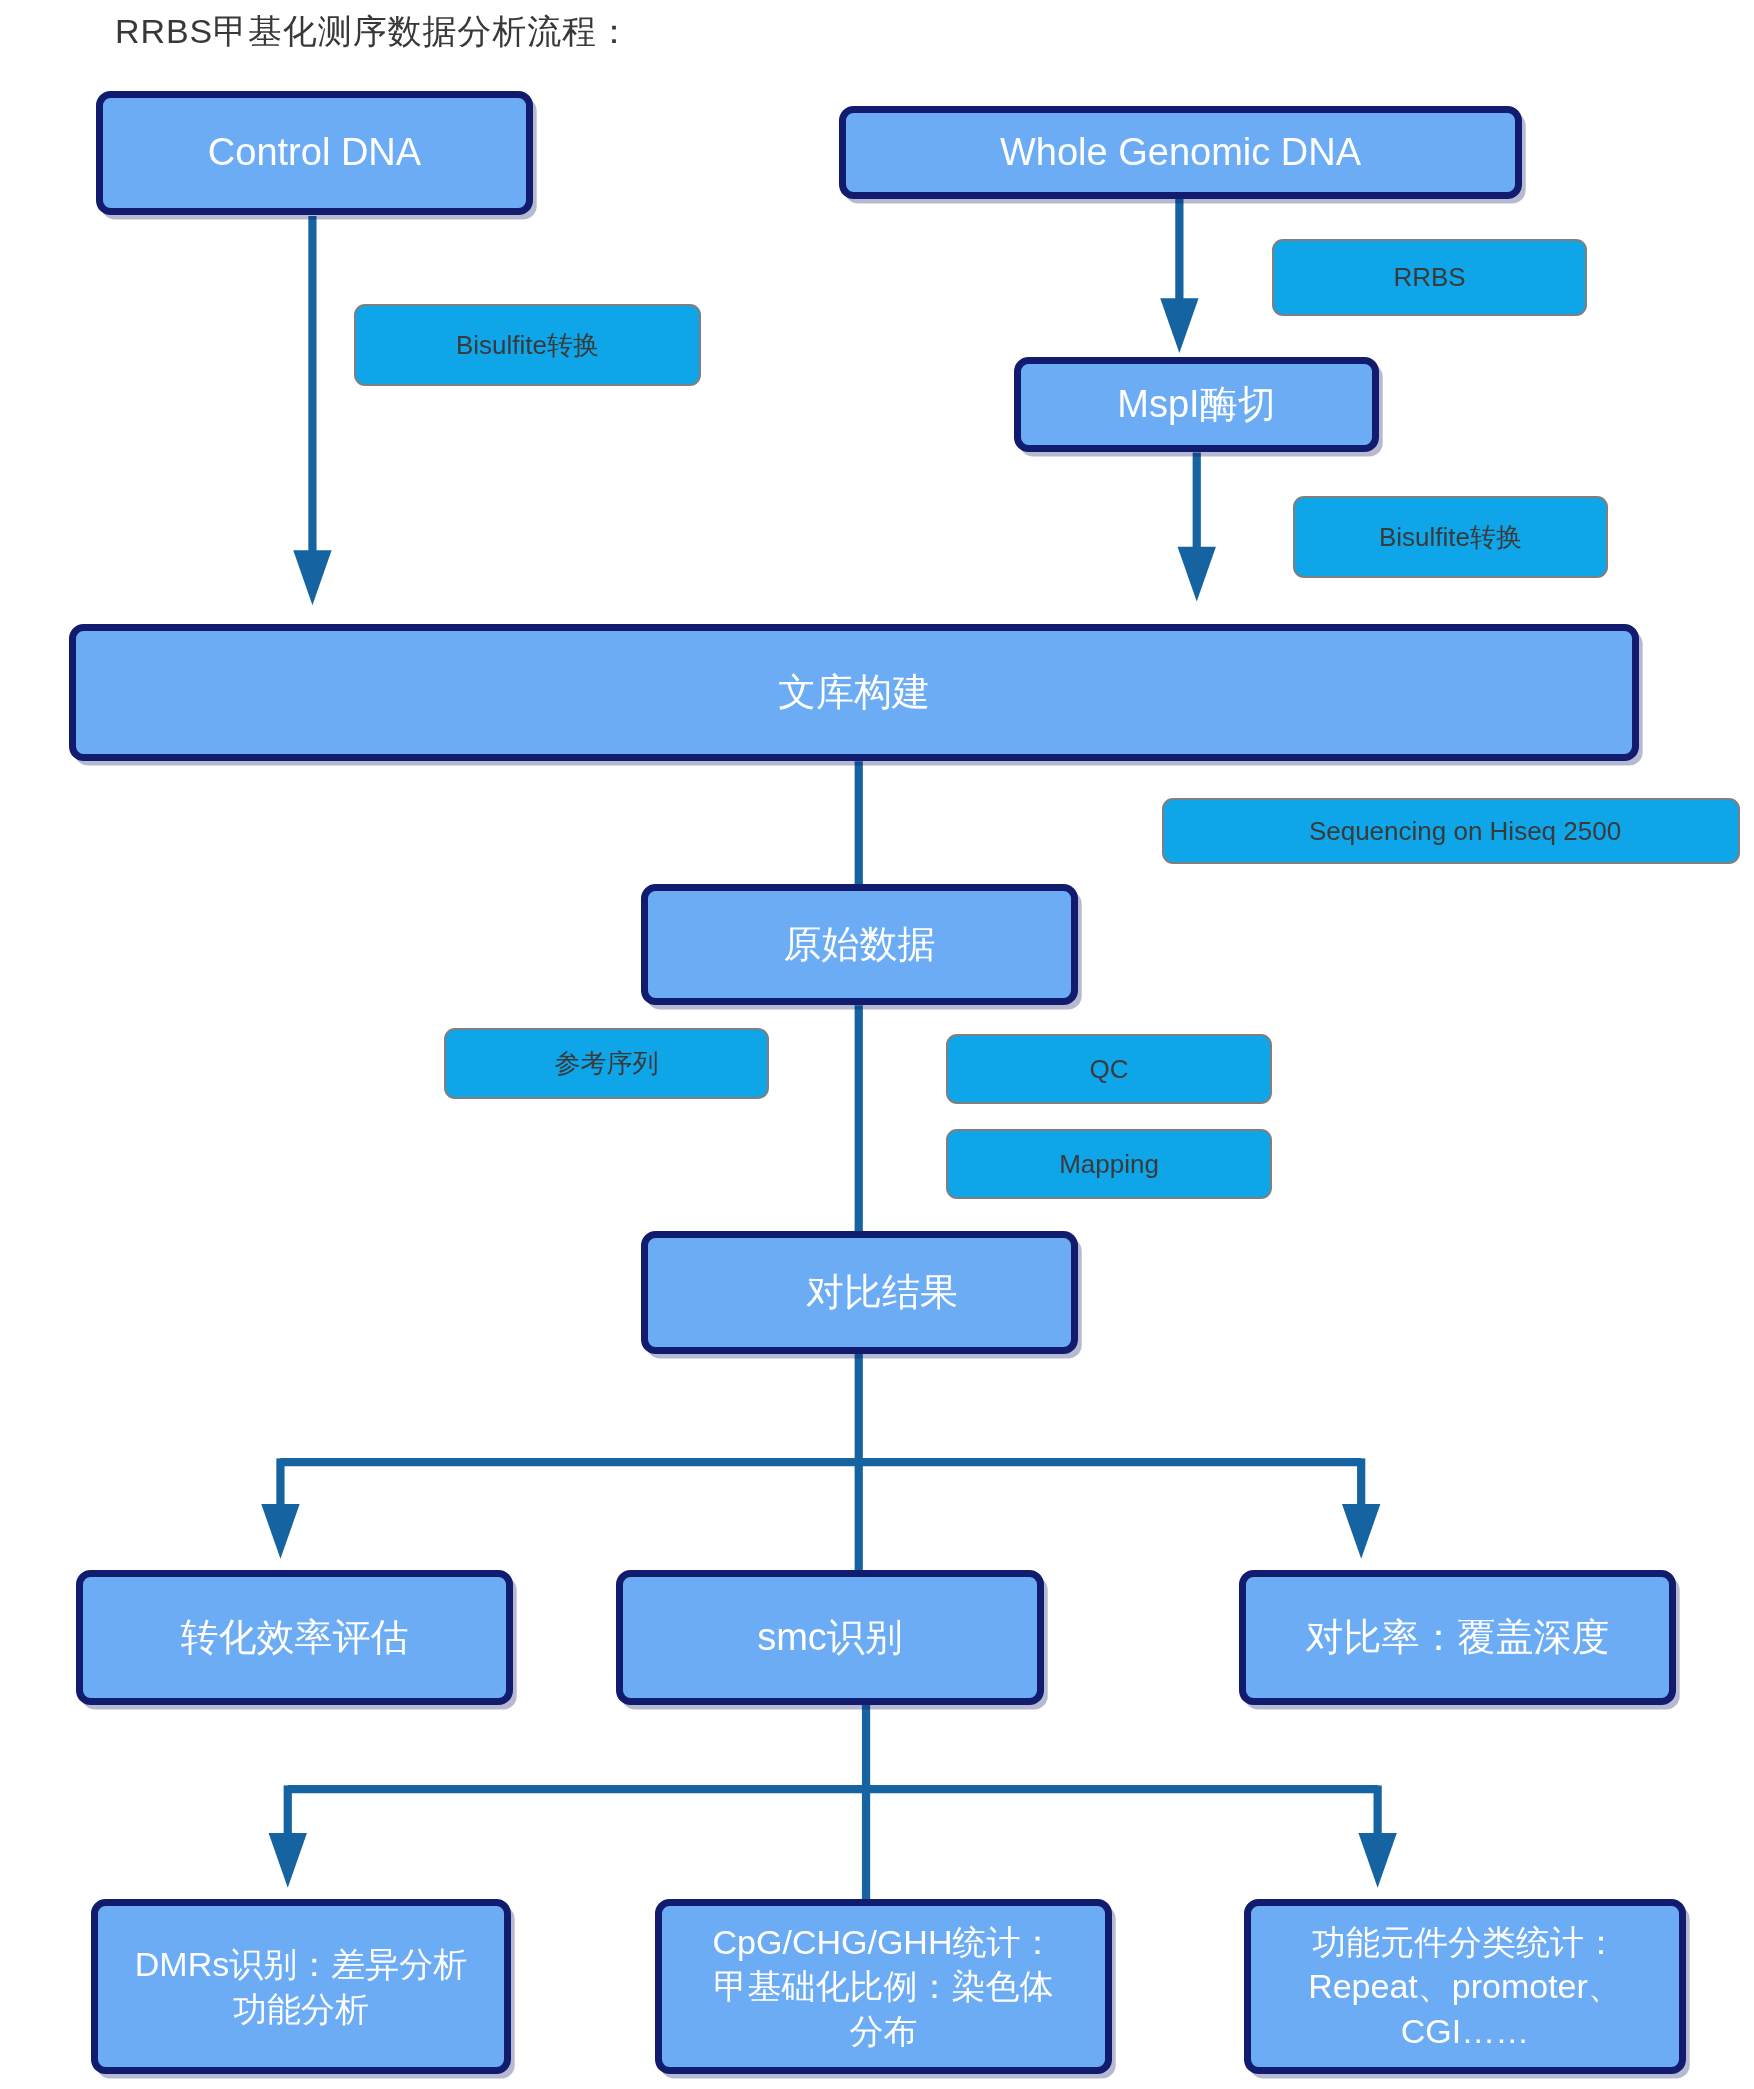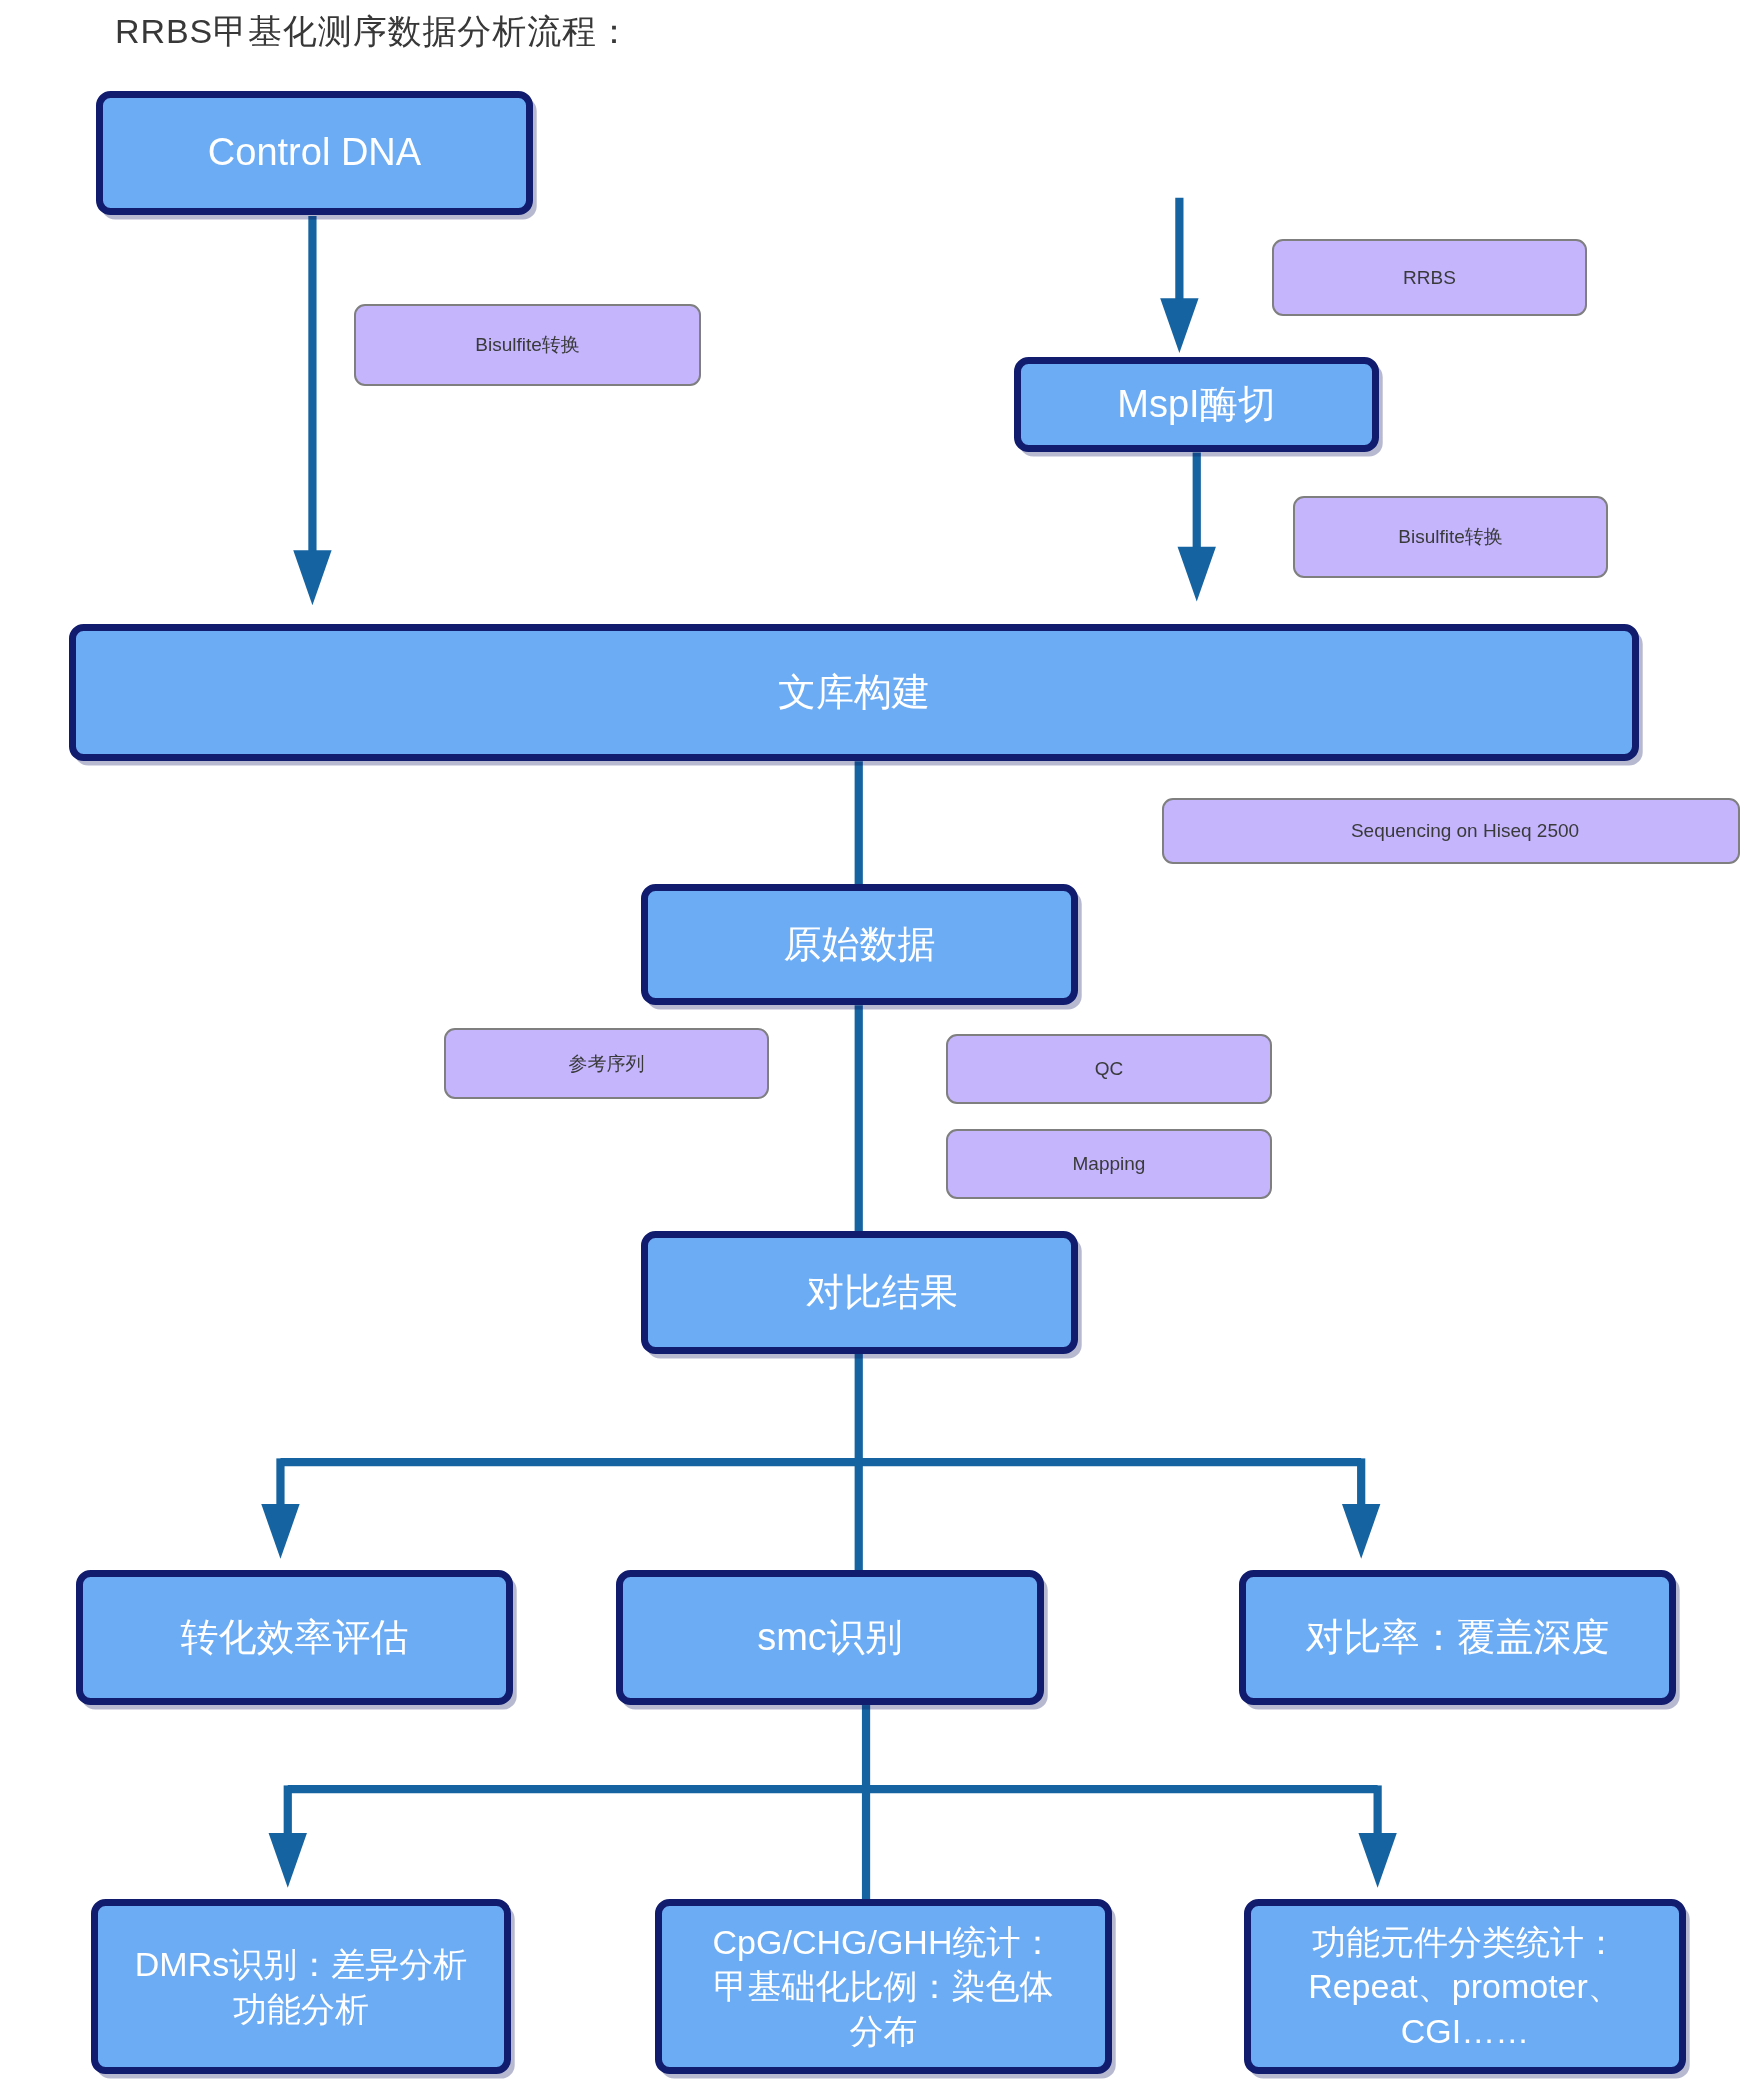--- a/index.html
+++ b/index.html
@@ -16,22 +16,22 @@
     position:absolute;z-index:2;box-sizing:border-box;
     background:#6CACF5;border:7.3px solid #121C6E;border-radius:14.6px;
     color:#ffffff;font-size:38px;line-height:1.3;
     display:flex;align-items:center;justify-content:center;text-align:center;
     white-space:pre-line;
     box-shadow:4.6px 5.5px 0 -0.9px rgba(14,22,100,0.30);
   }
   .node.small{font-size:34px;}
   .label{
     position:absolute;z-index:2;box-sizing:border-box;
-    background:#c4b5fd;border:2.7px solid #7F7F7F;border-radius:11px;
-    color:#3A3A3A;font-size:19px;
+    background:#0ea5e9;border:2.7px solid #7F7F7F;border-radius:11px;
+    color:#3A3A3A;font-size:26px;
     display:flex;align-items:center;justify-content:center;text-align:right;
     white-space:nowrap;
   }
 </style>
 </head>
 <body>
 
 <div id="canvas">
 
   <div id="page-title">RRBS甲基化测序数据分析流程：</div>
@@ -73,20 +73,21 @@
       <line x1="315" y1="1954" x2="315" y2="2012"></line>
       <polygon points="294,2006 336,2006 315,2066" fill="#1563A0" stroke="none"></polygon>
       <line x1="1508" y1="1954" x2="1508" y2="2012"></line>
       <polygon points="1487,2006 1529,2006 1508,2066" fill="#1563A0" stroke="none"></polygon>
       <line x1="948" y1="1958" x2="948" y2="2082"></line>
     </g>
   </svg>
 
   <div class="node" style="left:96px;top:91px;width:437px;height:124px;">Control DNA</div>
 
+  <div class="node" style="left:839px;top:106px;width:683px;height:93px;">Whole Genomic DNA</div>
 
   <div class="node" style="left:1014px;top:357px;width:365px;height:95px;">MspI酶切</div>
 
   <div class="node" style="left:69px;top:624px;width:1570px;height:137px;">文库构建</div>
 
   <div class="node" style="left:641px;top:884px;width:437px;height:121px;">原始数据</div>
 
   <div class="node" style="left:641px;top:1231px;width:437px;height:123px;padding-left:45px;">对比结果</div>
 
   <div class="node" style="left:76px;top:1570px;width:437px;height:135px;">转化效率评估</div>

